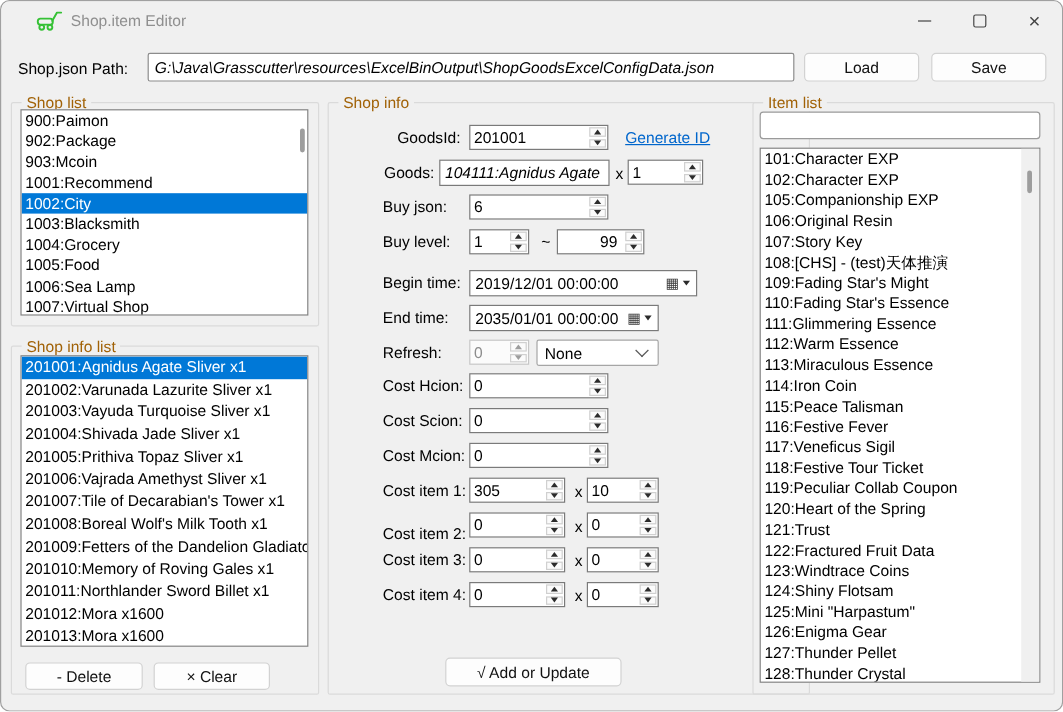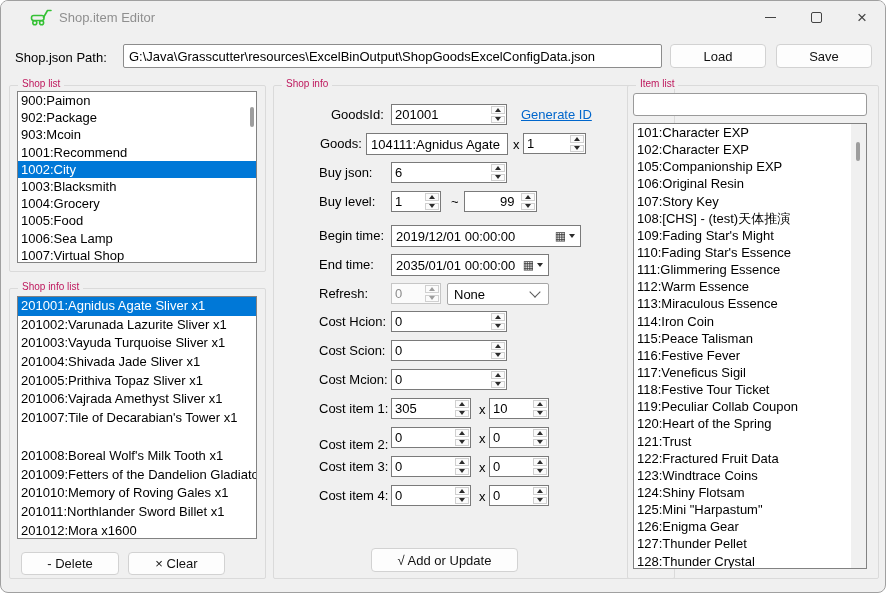--- a/index.html
+++ b/index.html
@@ -14,28 +14,28 @@
   .win-title { position:absolute; left:58px; top:9px; font-size:13px; color:#8f8f8f; white-space:nowrap; }
   .caption-btns { position:absolute; right:0; top:0; height:32px; display:flex; }
   .cap-btn { width:46px; height:32px; display:flex; align-items:center; justify-content:center; cursor:default; }
   .glyph-min { width:11px; height:1px; background:#444; }
   .glyph-max { width:9px; height:9px; border:1px solid #444; border-radius:2px; }
   .glyph-close { font-size:17px; color:#444; line-height:1; font-weight:400; }
   
   .lbl { position:absolute; font-size:13px; color:#000; white-space:nowrap; }
   .textbox {
     position:absolute; box-sizing:border-box; border:1px solid #8c8c8c; border-radius:2px;
-    background:#fff; font-family:"Liberation Sans",sans-serif; font-size:13px; padding:0 5px; outline:none; color:#000;
+    background:#fff; font-family:"Liberation Sans",sans-serif; font-size:13px; padding:0 5px; outline:none; color:#000;font-style:italic;
   }
   .btn {
     position:absolute; box-sizing:border-box; background:#fdfdfd; border:1px solid #d2d2d2;
     border-radius:4px; font-family:Liberation Sans, sans-serif; font-size:13px; color:#111; cursor:default;
   }
   .group { position:absolute; border:1px solid #dadada; border-radius:2px; box-sizing:border-box; }
-  .group-title { position:absolute; top:-8px; left:8px; background:#f0f0f0; padding:0 4px; font-size:10px; color:#be185d; white-space:nowrap; }
+  .group-title { position:absolute; top:-8px; left:8px; background:#f0f0f0; padding:0 4px; font-size:13px; color:#a16207; white-space:nowrap; }
   .listbox { position:absolute; box-sizing:border-box; border:1px solid #828282; background:#fff; overflow:hidden; }
   .list-item { font-size:13px; color:#000; padding-left:3px; white-space:nowrap; overflow:hidden; }
   .list-item.selected { background:#0078d7; color:#fff; }
   .vthumb { position:absolute; width:4px; background:#9d9d9d; border-radius:2px; z-index:3; }
   .scroll-gutter { position:absolute; width:15px; background:#f0f0f0; z-index:2; }
   
   .spin { position:absolute; height:21px; box-sizing:border-box; border:1px solid #7a7a7a; background:#fff; display:flex; }
   .spin-input { flex:1; min-width:0; border:none; outline:none; background:transparent; font-family:"Liberation Sans",sans-serif; font-size:13px; padding:0 3px; color:#000; }
   .spin-btns { width:15px; display:flex; flex-direction:column; }
   .spin-btn { flex:1; margin:1px 1px 1px 0; border:1px solid #d0d0d0; background:#fbfbfb; display:flex; align-items:center; justify-content:center; }
@@ -110,21 +110,21 @@
     <span class="group-title">Shop info list</span>
   </div>
   <div class="listbox" style="left:16px;top:295px;width:240px;height:243px;">
       <div class="list-item selected" style="height: 18.7px; line-height: 18.7px;">201001:Agnidus Agate Sliver x1</div>
       <div class="list-item" style="height: 18.7px; line-height: 18.7px;">201002:Varunada Lazurite Sliver x1</div>
       <div class="list-item" style="height: 18.7px; line-height: 18.7px;">201003:Vayuda Turquoise Sliver x1</div>
       <div class="list-item" style="height: 18.7px; line-height: 18.7px;">201004:Shivada Jade Sliver x1</div>
       <div class="list-item" style="height: 18.7px; line-height: 18.7px;">201005:Prithiva Topaz Sliver x1</div>
       <div class="list-item" style="height: 18.7px; line-height: 18.7px;">201006:Vajrada Amethyst Sliver x1</div>
       <div class="list-item" style="height: 18.7px; line-height: 18.7px;">201007:Tile of Decarabian's Tower x1</div>
-      <div class="list-item" style="height: 18.7px; line-height: 18.7px; margin-top: 19px;">201008:Boreal Wolf's Milk Tooth x1</div>
+      <div class="list-item" style="height: 18.7px; line-height: 18.7px;">201008:Boreal Wolf's Milk Tooth x1</div>
       <div class="list-item" style="height: 18.7px; line-height: 18.7px;">201009:Fetters of the Dandelion Gladiato</div>
       <div class="list-item" style="height: 18.7px; line-height: 18.7px;">201010:Memory of Roving Gales x1</div>
       <div class="list-item" style="height: 18.7px; line-height: 18.7px;">201011:Northlander Sword Billet x1</div>
       <div class="list-item" style="height: 18.7px; line-height: 18.7px;">201012:Mora x1600</div>
       <div class="list-item" style="height: 18.7px; line-height: 18.7px;">201013:Mora x1600</div>
     </div>
   <button class="btn" style="left:20px;top:551px;width:98px;height:23px;">- Delete</button>
   <button class="btn" style="left:127px;top:551px;width:97px;height:23px;">× Clear</button>
 
   <div class="group" style="left:272px;top:84px;width:402px;height:494px;">

